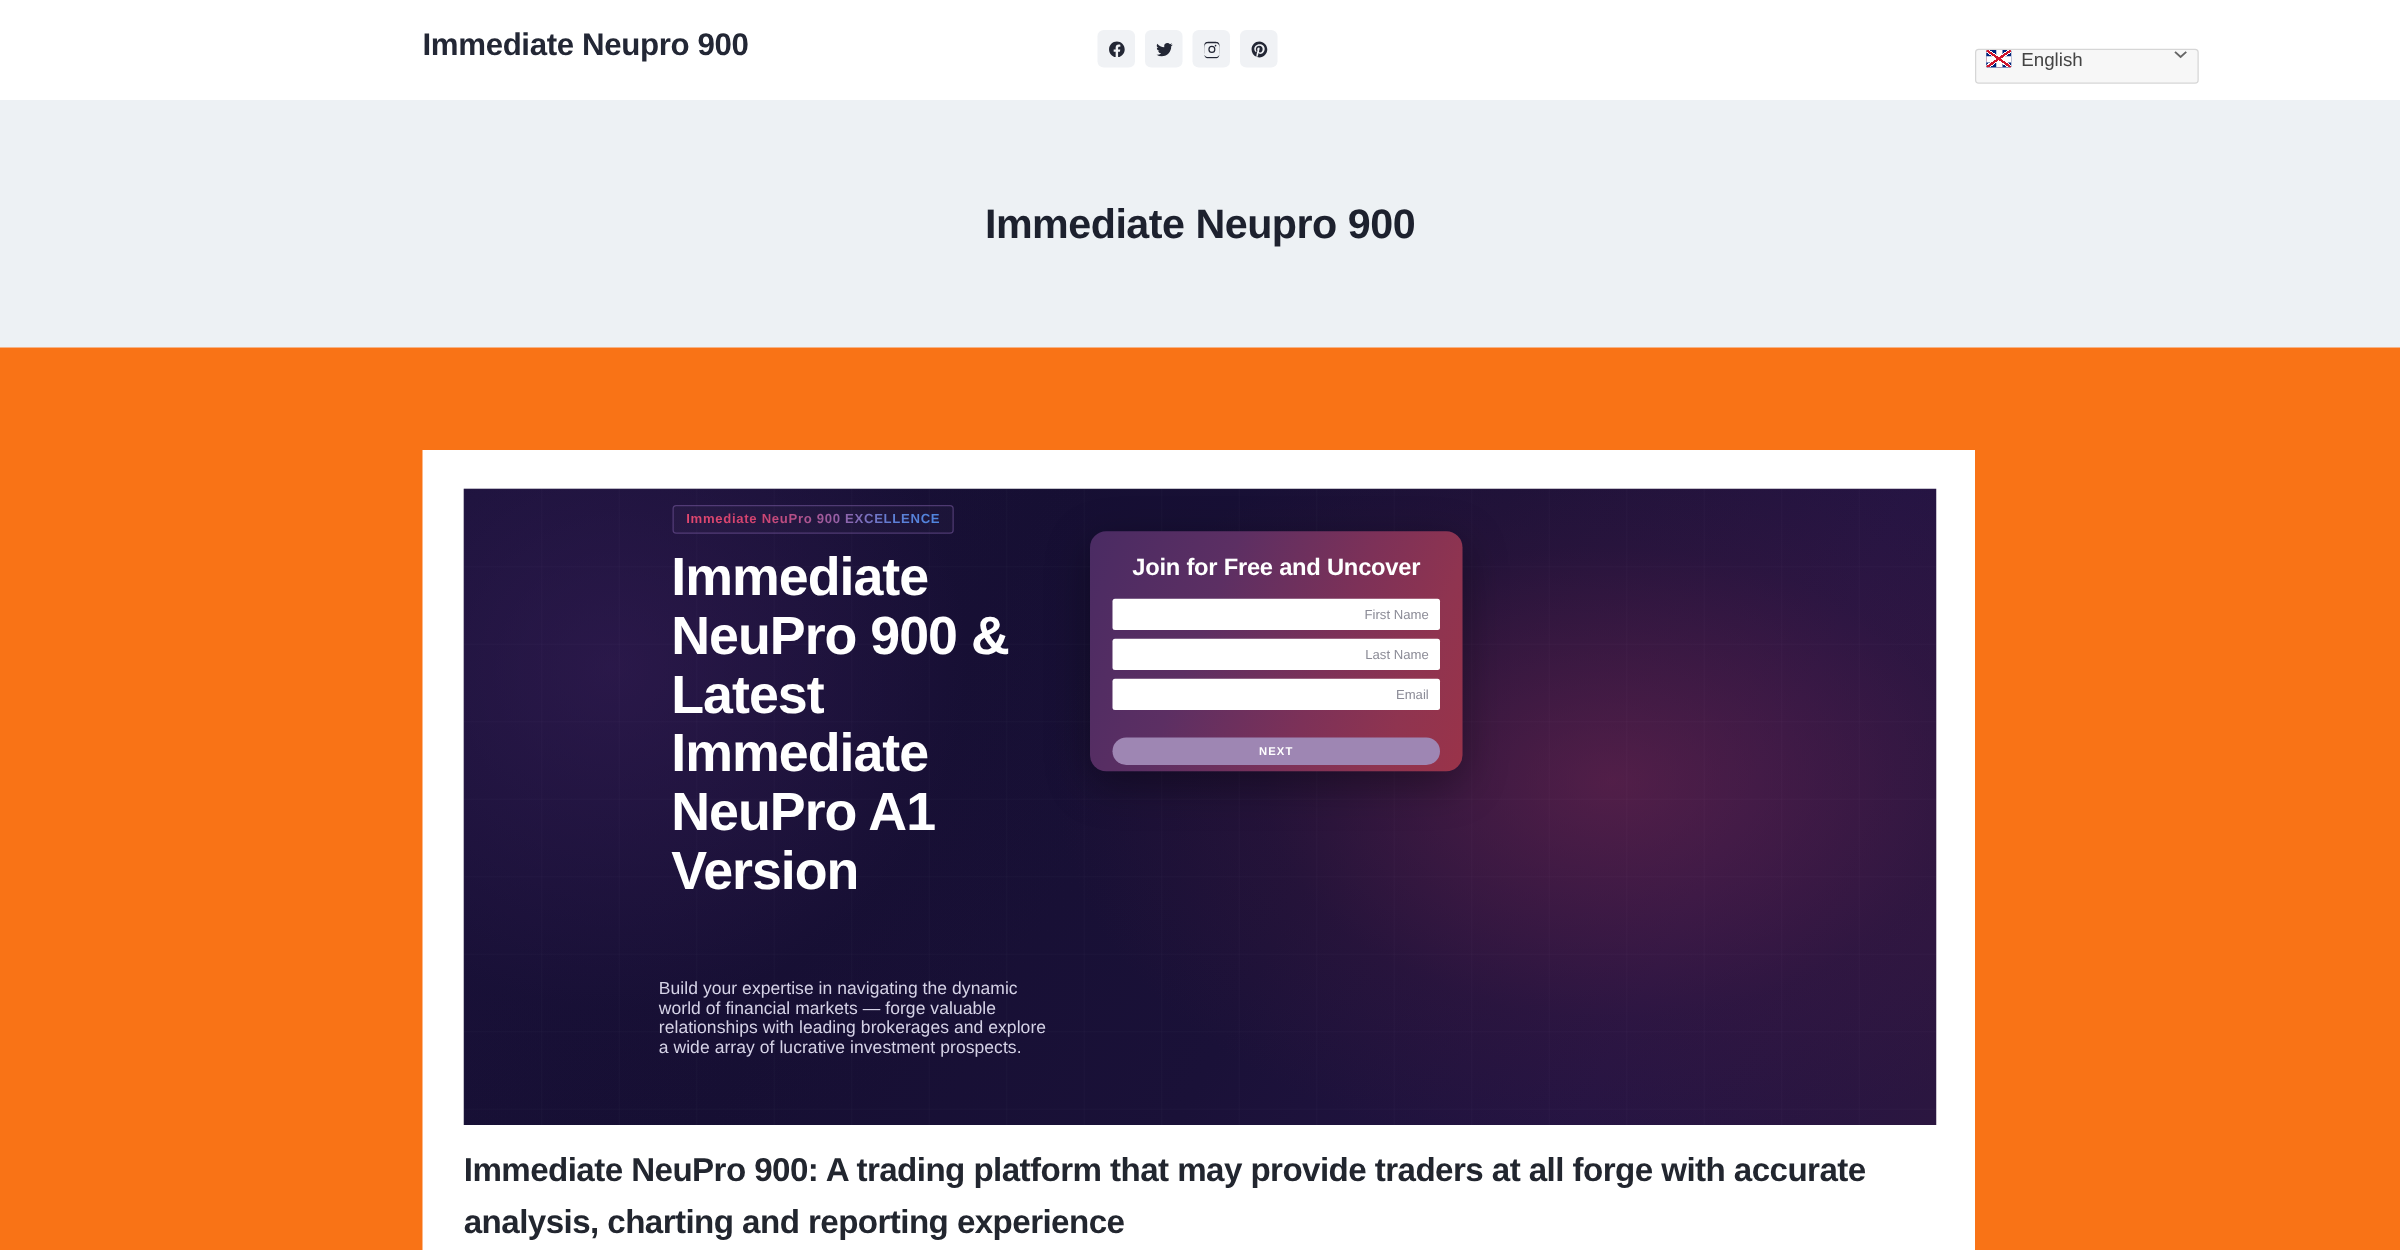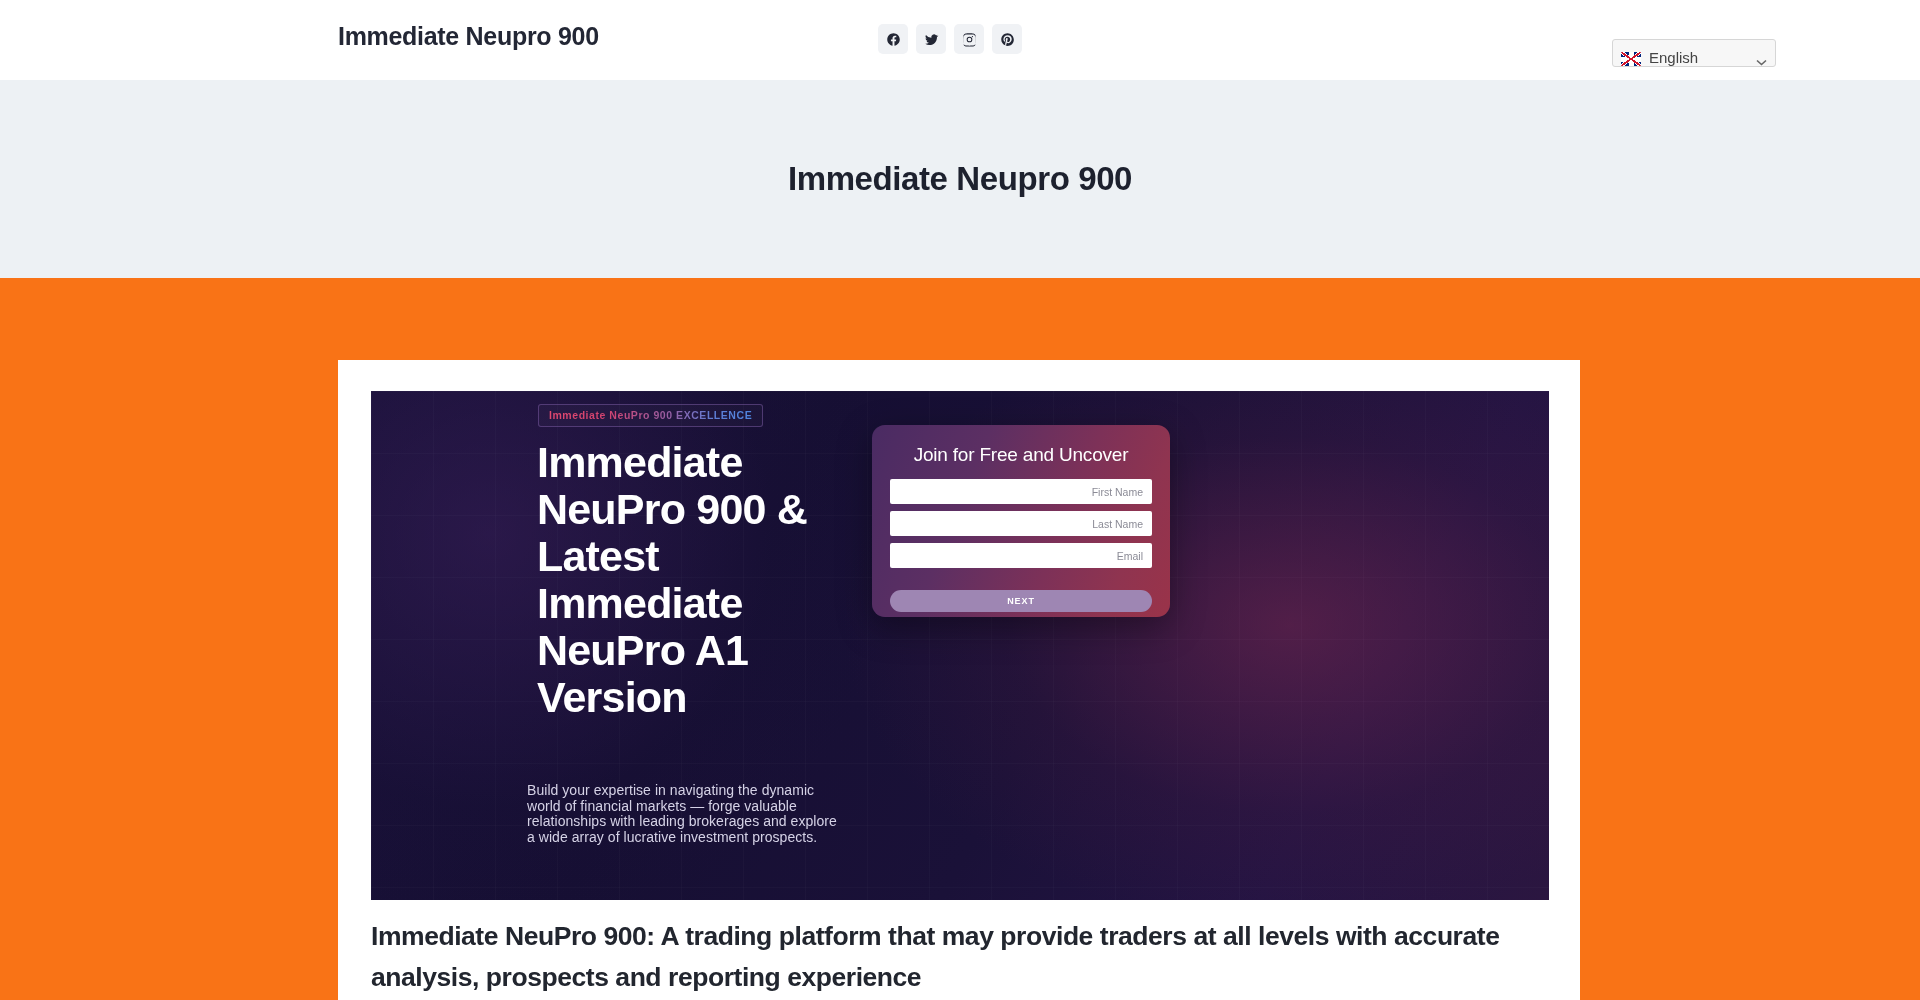--- a/index.html
+++ b/index.html
@@ -28,26 +28,25 @@
   }
   .social-btn{
     width:30px; height:30px; border-radius:5px;
     background:#f0f2f5;
     display:flex; align-items:center; justify-content:center;
   }
   .social-btn svg{ width:15px; height:15px; fill:#232735; display:block; }
 
   .lang-select{
     position:absolute; left:1580px; top:39px;
-    width:164px; height:28px;
+    width:179px; height:28px;
     background:#f7f7f7;
     border:1px solid #d6d6d6; border-radius:3px;
-    display:flex; align-items:flex-end; padding:0 8px;
+    display:flex; align-items:flex-start; padding:0 8px;
     gap:8px;
-    margin-left:32px;
   }
   .flag-uk{
     width:20px; height:14px; flex:0 0 auto;
     position:relative; overflow:hidden; border-radius:1px;
     background:#00247d;
   }
   .flag-uk::before{
     content:""; position:absolute; left:0; top:0; width:20px; height:14px;
     background:
       linear-gradient(to bottom right, transparent 43%, #fff 43%, #fff 57%, transparent 57%),
@@ -136,21 +135,21 @@
   .signup-card{
     position:absolute; left:501px; top:34px;
     width:298px; height:192px;
     border-radius:13px;
     background:linear-gradient(112deg, #4a2b63 0%, #5c2f63 32%, #7d3158 62%, #8f3450 82%, #9a3349 100%);
     box-shadow:0 10px 34px rgba(0,0,0,0.36);
     padding:0 18px;
   }
   .signup-title{
     text-align:center; color:#ffffff;
-    font-size:19px; font-weight:normal; letter-spacing:-0.2px;
+    font-size:19px; font-weight:bold; letter-spacing:-0.2px;
     padding-top:19px; padding-bottom:13px;
   }
   .signup-input{
     width:100%; height:25px;
     background:#ffffff; border:none; border-radius:2px;
     margin-bottom:7px;
     padding:0 9px;
     font-family:"Liberation Sans", sans-serif;
     font-size:10.5px; color:#333;
     display:block;
@@ -253,16 +252,16 @@
         <input class="signup-input" type="text" placeholder="First Name" style="">
 
         <input class="signup-input" type="text" placeholder="Last Name" style="">
 
         <input class="signup-input" type="email" placeholder="Email" style="">
 
         <button class="signup-next">NEXT</button>
       </div>
     </div>
 
-    <h2 class="article-heading">Immediate NeuPro 900: A trading platform that may provide traders at all levels with accurate analysis, prospects and reporting experience</h2>
+    <h2 class="article-heading">Immediate NeuPro 900: A trading platform that may provide traders at all forge with accurate analysis, charting and reporting experience</h2>
 
   </article>
 </main>
 
 </body></html>

